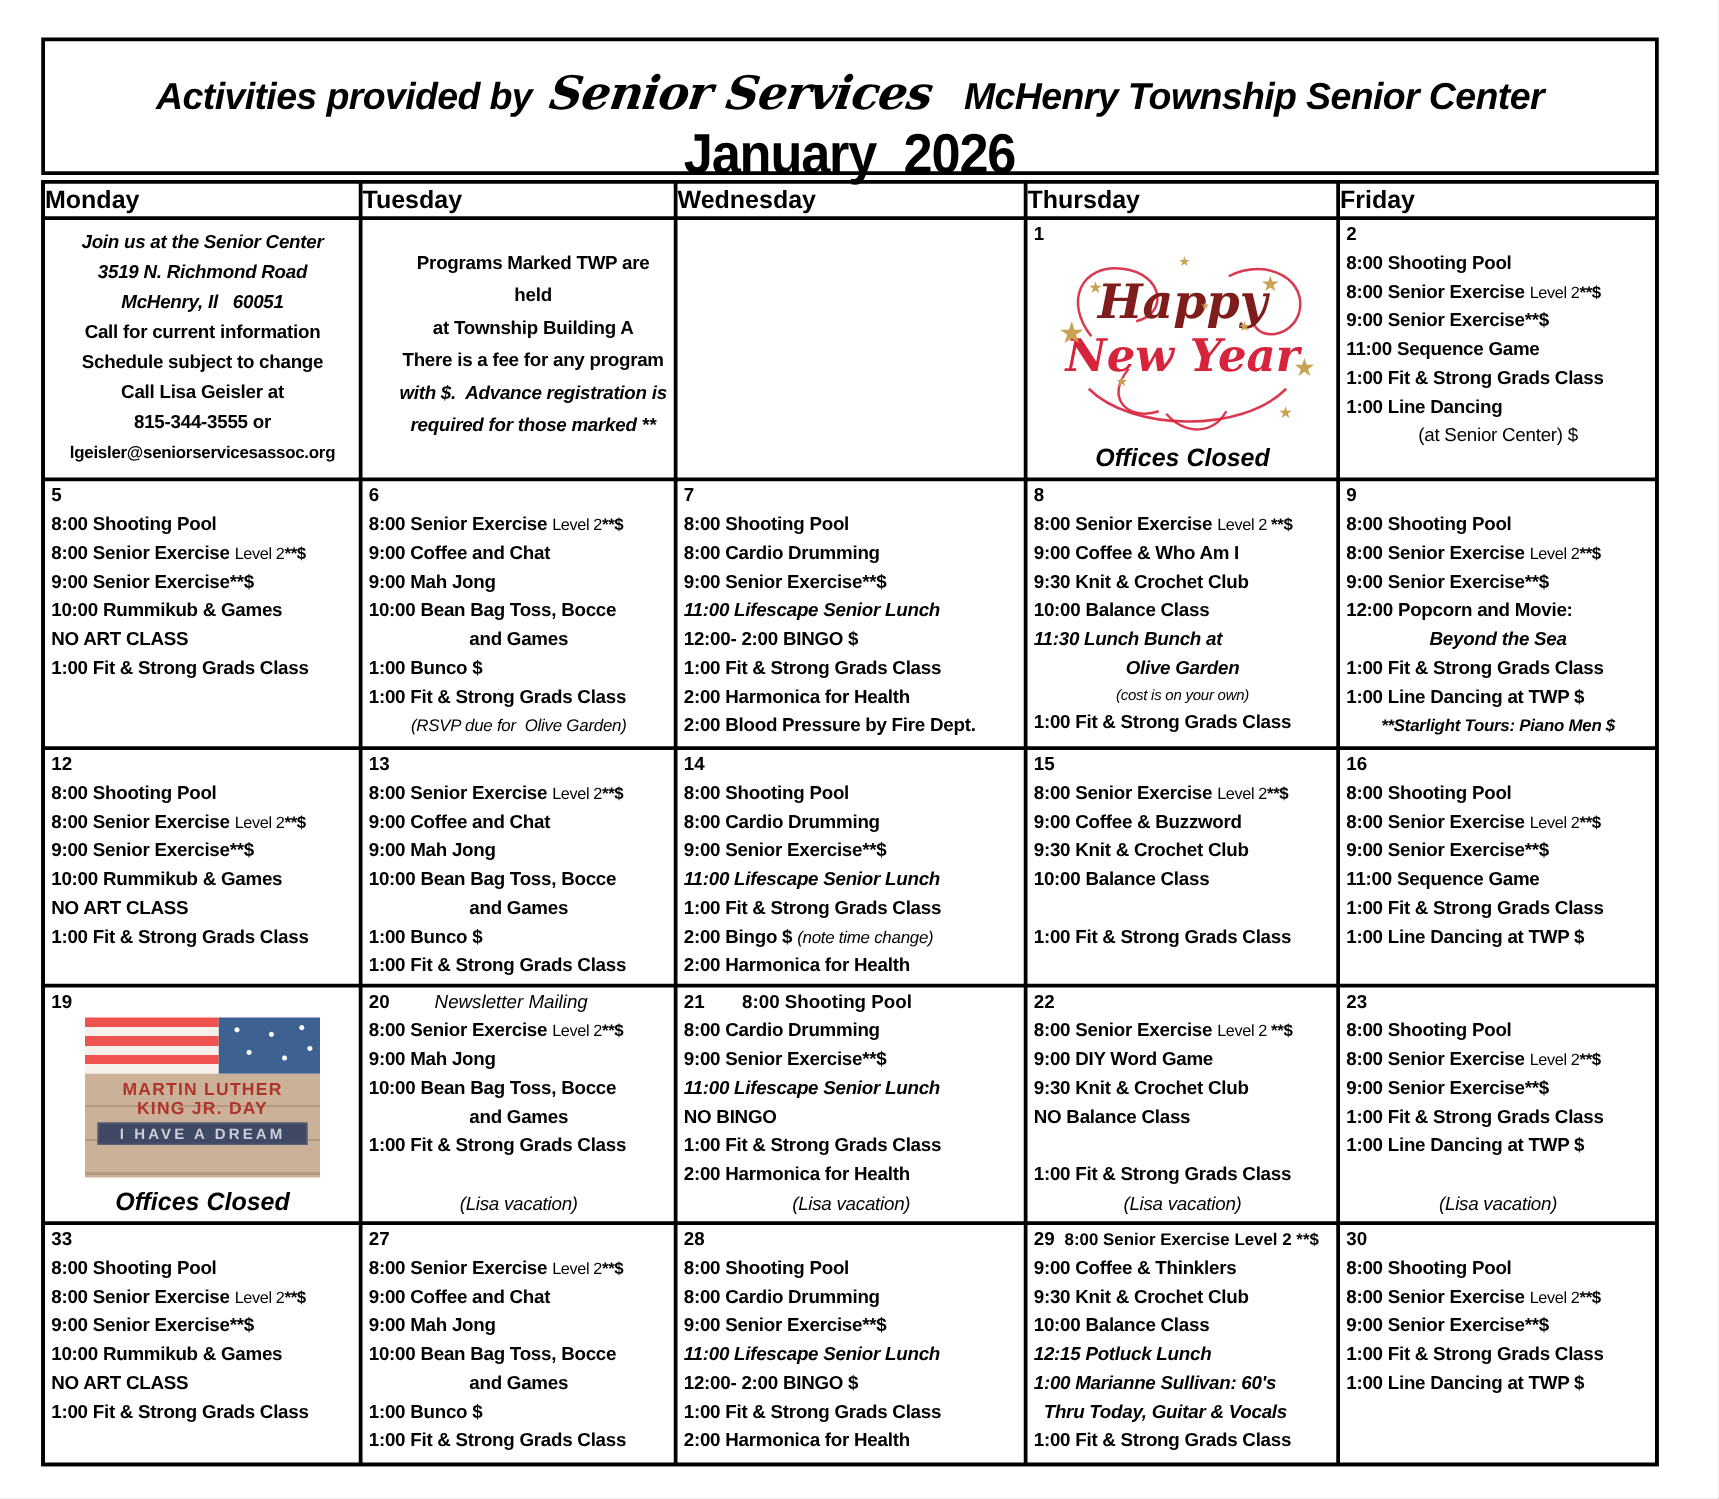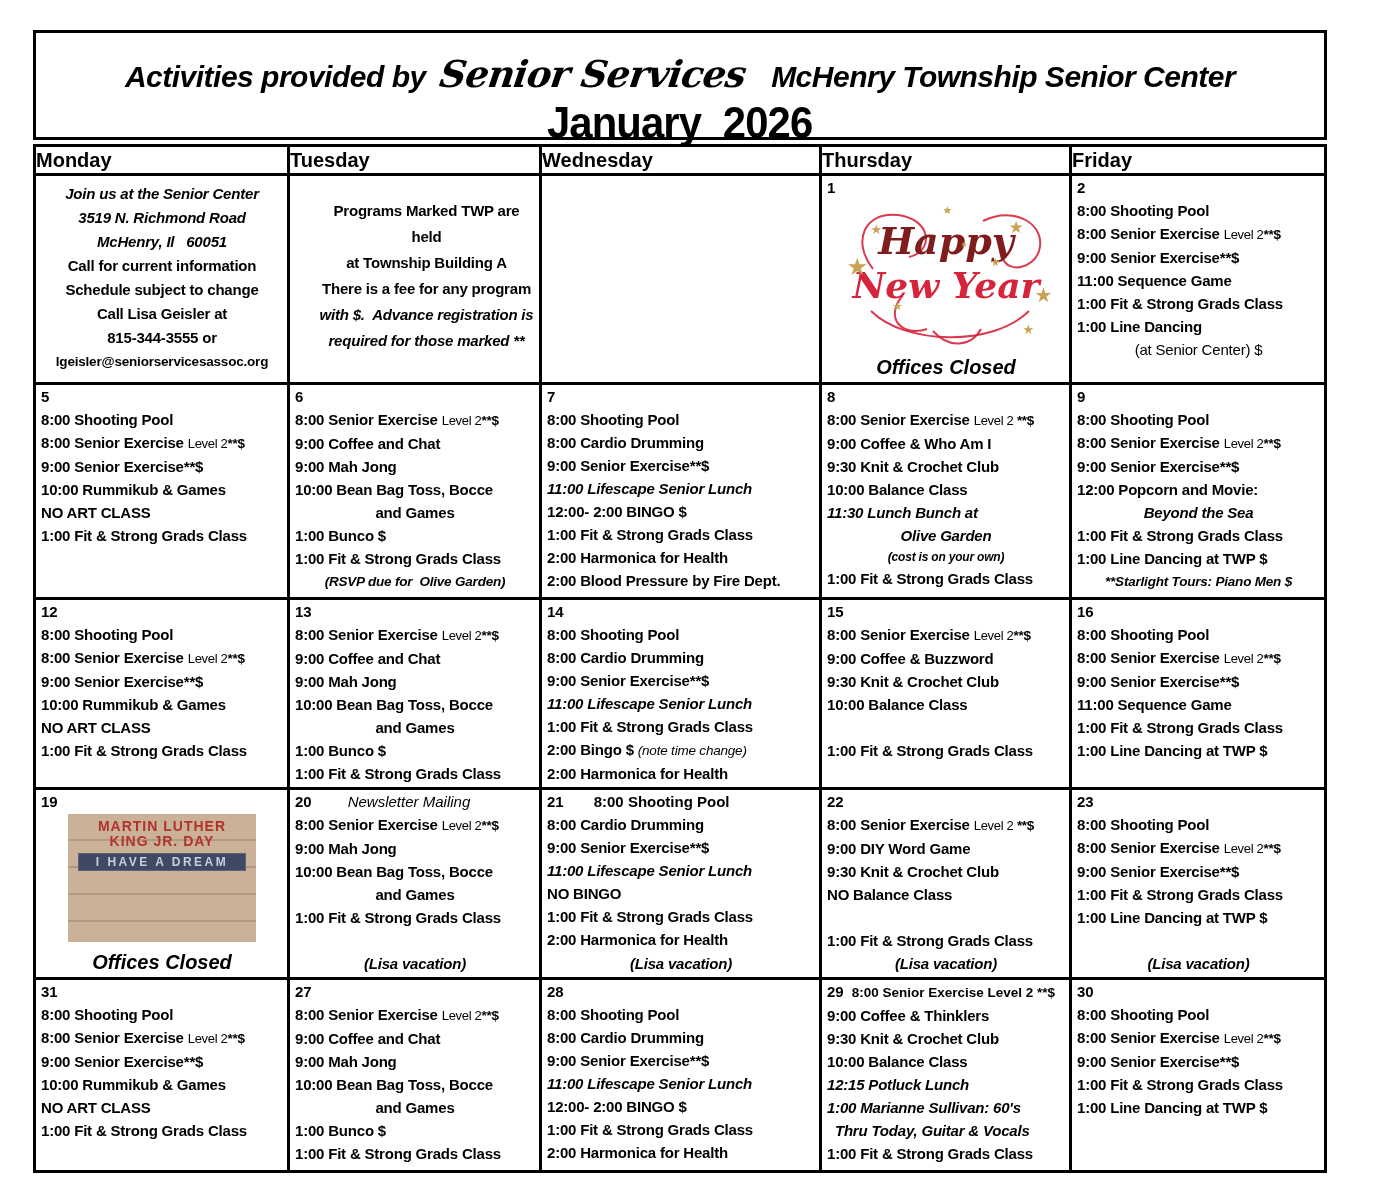--- a/index.html
+++ b/index.html
@@ -22,21 +22,21 @@
                  grid-template-columns:251px 249px 277px 247px 252px;
                  grid-template-rows:26px 206px 212px 187px 187px 190px;}
   .dh{background:#fff;font-weight:bold;font-size:20px;line-height:26px;text-align:left;}
   .cell{background:#fff;display:flex;flex-direction:column;padding:1px 4px 2px 5px;
         overflow:hidden;box-sizing:border-box;}
 
   .dayline{font-weight:bold;font-size:15px;line-height:22px;flex:0 0 auto;white-space:pre-wrap;}
   .dn{display:inline-block;}
   .line{font-weight:bold;font-size:15px;line-height:23px;letter-spacing:-0.2px;white-space:pre-wrap;}
   .lbi{font-style:italic;}
-  .li{font-weight:bold;font-style:italic;}
+  .li{font-weight:normal;font-style:italic;}
   .lr{font-weight:normal;}
   .ac{text-align:center;}
   .szs{font-size:13.5px;}
   .szxs{font-size:12px;line-height:20px;}
   .sf{font-weight:normal;font-size:13px;letter-spacing:-0.3px;}
   .sf b{font-weight:bold;font-size:13.5px;}
   .sfi{font-weight:normal;font-style:italic;font-size:13.5px;}
   .caption{margin-top:auto;font-weight:bold;font-style:italic;font-size:20px;line-height:22px;
            text-align:center;padding-bottom:2px;}
 
@@ -45,21 +45,21 @@
   .ny-svg{position:absolute;left:0;top:0;}
   .ny-line1{position:absolute;left:0;right:0;top:22px;text-align:center;
             font-family:"DejaVu Serif","Liberation Serif",serif;font-style:italic;font-weight:bold;
             font-size:38px;line-height:40px;}
   .ny-line2{position:absolute;left:0;right:0;top:66px;text-align:center;
             font-family:"DejaVu Serif","Liberation Serif",serif;font-style:italic;font-weight:bold;
             font-size:36px;line-height:40px;}
   .ny-star{position:absolute;line-height:1;}
 
   
-  .mlk-art{width:188px;height:128px;margin:1px auto 0;flex:0 0 auto;display:flex;}
+  .mlk-art{width:188px;height:128px;margin:1px auto 0;flex:0 0 auto;display:flex;flex-direction:column;}
   .mlk-flag{height:45px;display:flex;}
   .mlk-stripes{width:57%;}
   .mlk-union{flex:1;}
   .mlk-wood{flex:1;padding-top:5px;display:flex;flex-direction:column;}
   .mlk-t{font-weight:bold;font-size:14px;line-height:15px;text-align:center;letter-spacing:1px;}
   .mlk-banner{margin:4px 10px 0;font-weight:bold;font-size:12px;line-height:16px;
               letter-spacing:2.5px;text-align:center;border:1px solid #5a6378;}
 </style>
 </head>
 <body>
@@ -281,21 +281,21 @@
       <div class="cell">
         <div class="dayline"><span class="dn">23</span></div>
         <div class="line"><span>8:00 Shooting Pool</span></div>
         <div class="line"><span>8:00 Senior Exercise</span> <span class="sf">Level 2<b>**$</b></span></div>
         <div class="line"><span>9:00 Senior Exercise**$</span></div>
         <div class="line"><span>1:00 Fit &amp; Strong Grads Class</span></div>
         <div class="line"><span>1:00 Line Dancing at TWP $</span></div>
         <div class="line li ac" style="margin-top: auto;"><span>(Lisa vacation)</span></div>
       </div>
       <div class="cell">
-        <div class="dayline"><span class="dn">31</span></div>
+        <div class="dayline"><span class="dn">33</span></div>
         <div class="line"><span>8:00 Shooting Pool</span></div>
         <div class="line"><span>8:00 Senior Exercise</span> <span class="sf">Level 2<b>**$</b></span></div>
         <div class="line"><span>9:00 Senior Exercise**$</span></div>
         <div class="line"><span>10:00 Rummikub &amp; Games</span></div>
         <div class="line"><span>NO ART CLASS</span></div>
         <div class="line"><span>1:00 Fit &amp; Strong Grads Class</span></div>
       </div>
       <div class="cell">
         <div class="dayline"><span class="dn">27</span></div>
         <div class="line"><span>8:00 Senior Exercise</span> <span class="sf">Level 2<b>**$</b></span></div>

